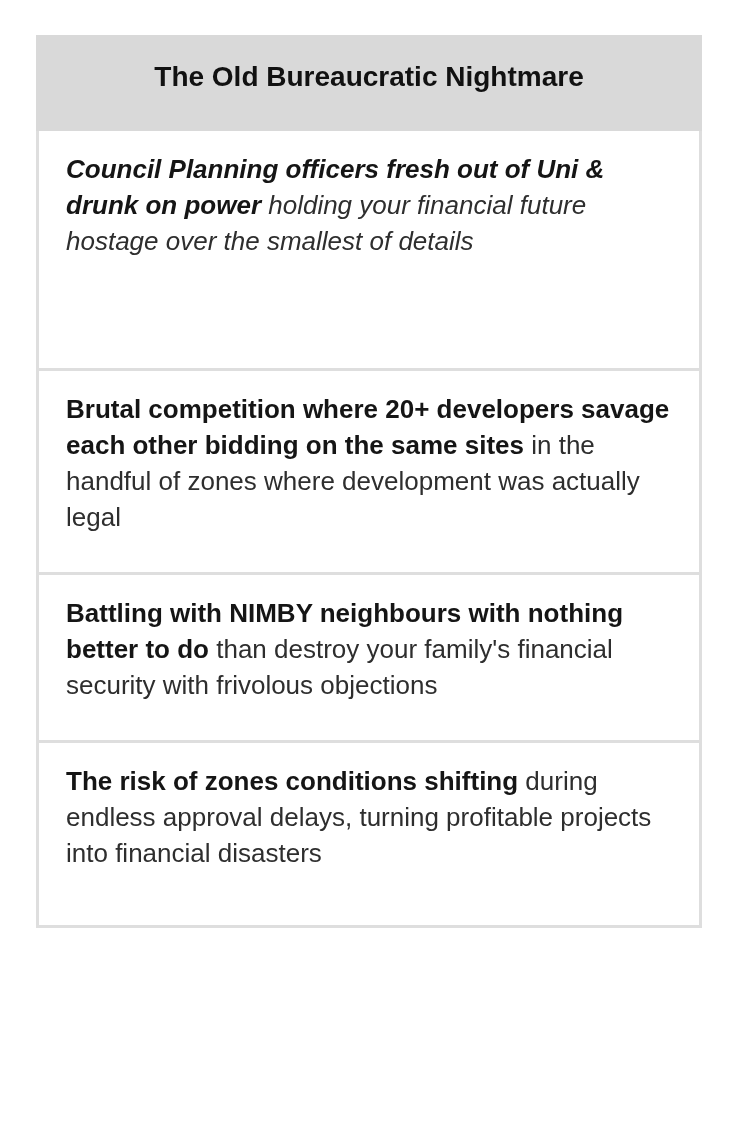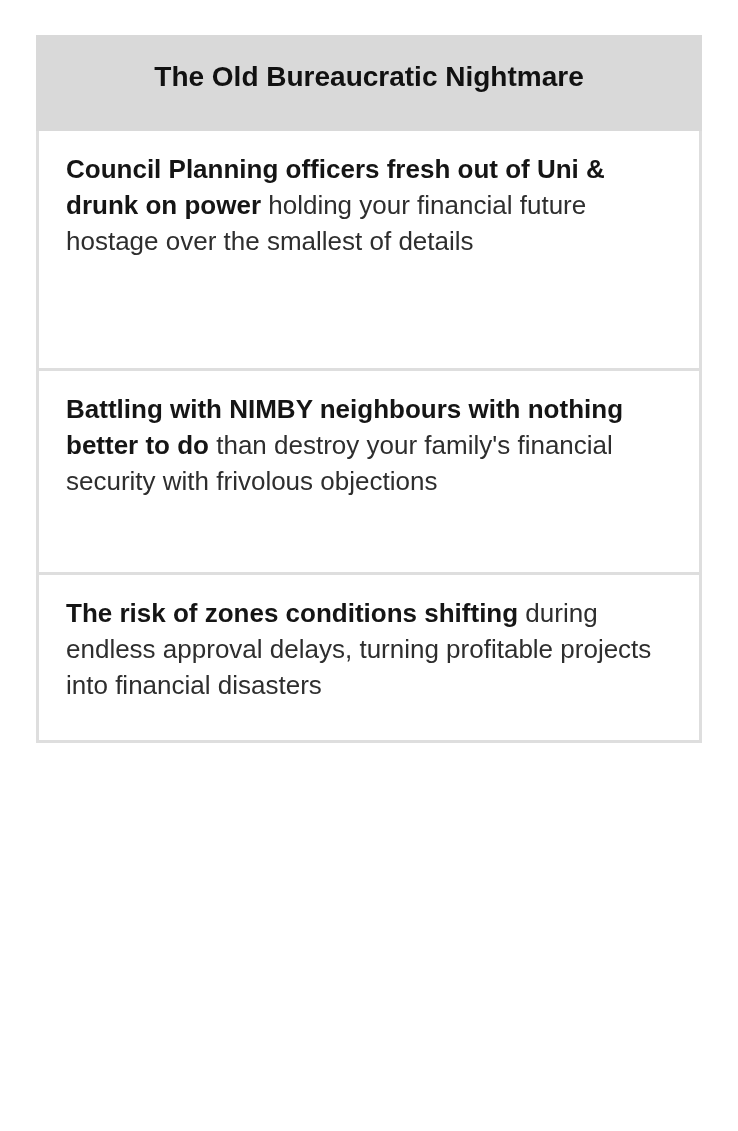--- a/index.html
+++ b/index.html
@@ -39,21 +39,21 @@
     border-bottom:3px solid var(--border-color);
     padding:20px 27px 20px 27px;
     font-size:26px;
     line-height:36px;
   }
   .card-row:first-of-type{
     border-top:3px solid var(--border-color);
     padding-top:14px;
   }
   .card-row:nth-of-type(1){min-height:158px;}
-  .card-row:nth-of-type(2){min-height:240px;}
+  .card-row:nth-of-type(2){min-height:240px;font-style:italic;}
   .card-row:nth-of-type(3){min-height:204px;}
   .card-row:nth-of-type(4){min-height:168px;}
   .card-row:nth-of-type(5){min-height:185px;}
   .row-bold{
     font-weight:bold;
     color:#151515;
   }
   .row-regular{
     font-weight:normal;
     color:#2e2e2e;
@@ -63,20 +63,23 @@
 <body>
 
 <div class="card">
 
   <div class="card-header">The Old Bureaucratic Nightmare</div>
 
   <div class="card-row">
     <p><span class="row-bold">Council Planning officers fresh out of Uni &amp; drunk on power</span><span class="row-regular"> holding your financial future hostage over the smallest of details</span></p>
   </div>
 
+  <div class="card-row">
+    <p><span class="row-bold">Brutal competition where 20+ developers savage each other bidding on the same sites</span><span class="row-regular"> in the handful of zones where development was actually legal</span></p>
+  </div>
 
 
   <div class="card-row">
     <p><span class="row-bold">Battling with NIMBY neighbours with nothing better to do</span><span class="row-regular"> than destroy your family's financial security with frivolous objections</span></p>
   </div>
 
   <div class="card-row">
     <p><span class="row-bold">The risk of zones conditions shifting</span><span class="row-regular"> during endless approval delays, turning profitable projects into financial disasters</span></p>
   </div>
 

